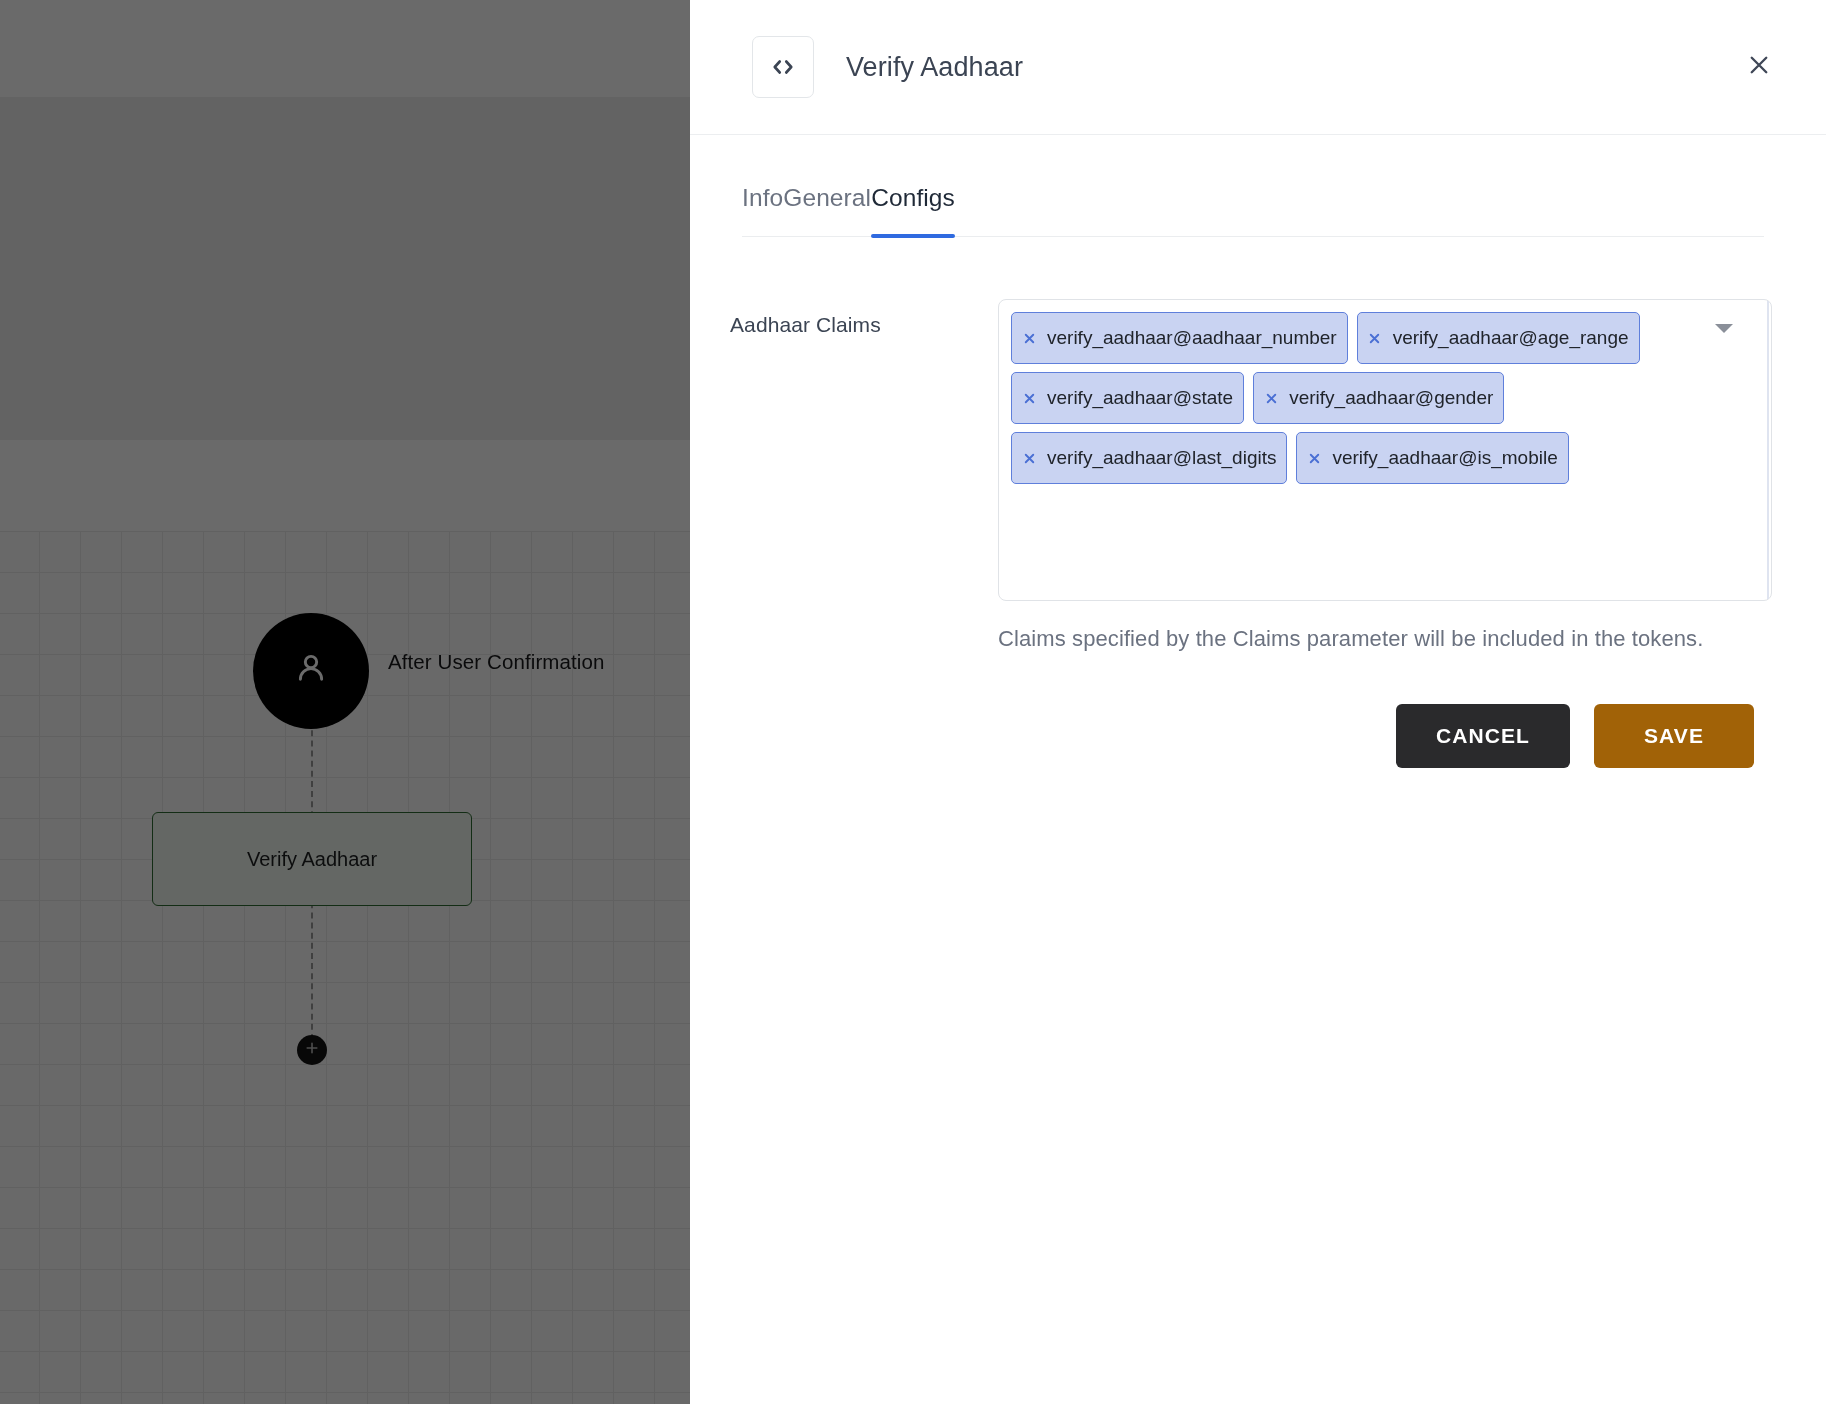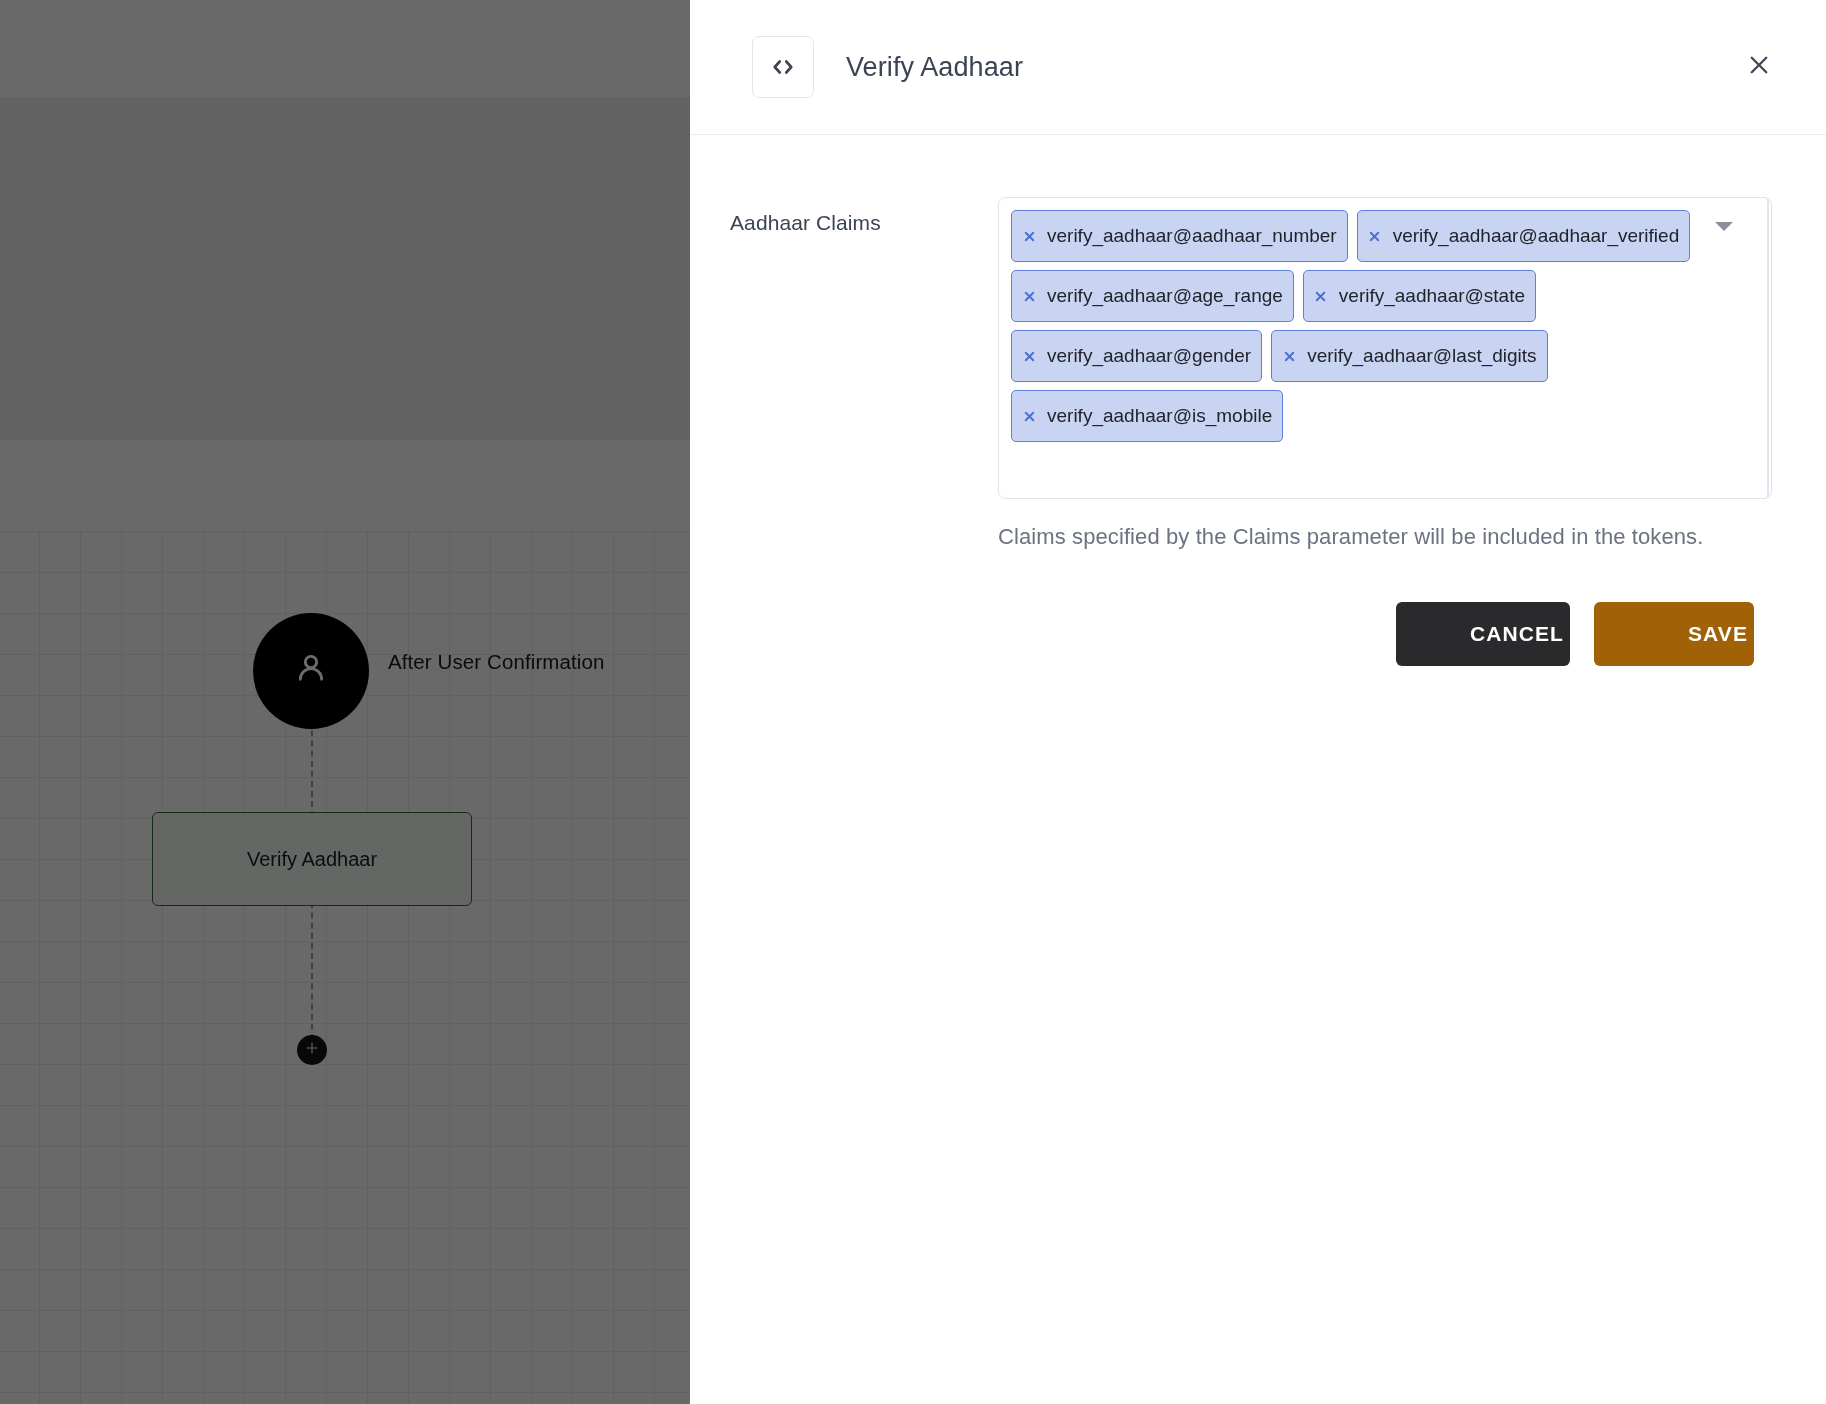--- a/index.html
+++ b/index.html
@@ -311,21 +311,20 @@
   }
   .btn {
     border: none;
     border-radius: 6px;
     font-size: 21px;
     font-weight: bold;
     letter-spacing: 1.1px;
     height: 64px;
     cursor: pointer;
     font-family: "Liberation Sans", sans-serif;
-    text-align: right;
   }
   .btn-cancel {
     background: #2a2a2c;
     color: #ffffff;
     width: 174px;
     margin-right: 24px;
   }
   .btn-save {
     background: #a16207;
     color: #ffffff;
@@ -383,43 +382,46 @@
 
       <div class="close-button">
         <span>
           <svg width="30" height="30" viewBox="0 0 24 24" fill="none" stroke="#3f4757" stroke-width="1.9" stroke-linecap="round">
             <path d="M6.2 6.2l11.6 11.6M17.8 6.2L6.2 17.8"></path>
           </svg>
         </span>
       </div>
     </div>
 
+    <div class="tabs">
+      <div class="tab tab-info">
+        <span>Info</span>
+      </div>
+      <div class="tab tab-general">
+        <span>General</span>
+      </div>
+      <div class="tab tab-configs active">
+        <span>Configs</span>
+      </div>
+    </div>
 
     <div class="form-row">
       <div class="field-label">Aadhaar Claims</div>
 
       <div class="field-area">
 
         <div class="multiselect">
           <div class="chips" id="chip-list">
               <div class="chip">
                 <span class="chip-x">
                   <svg width="15" height="15" viewBox="0 0 16 16" fill="none" stroke="#4a6fd4" stroke-width="2" stroke-linecap="round">
                     <path d="M4 4l8 8M12 4l-8 8"></path>
                   </svg>
                 </span>
                 <span>verify_aadhaar@aadhaar_number</span>
-              </div>
-              <div class="chip">
-                <span class="chip-x">
-                  <svg width="15" height="15" viewBox="0 0 16 16" fill="none" stroke="#4a6fd4" stroke-width="2" stroke-linecap="round">
-                    <path d="M4 4l8 8M12 4l-8 8"></path>
-                  </svg>
-                </span>
-                <span>verify_aadhaar@aadhaar_verified</span>
               </div>
               <div class="chip">
                 <span class="chip-x">
                   <svg width="15" height="15" viewBox="0 0 16 16" fill="none" stroke="#4a6fd4" stroke-width="2" stroke-linecap="round">
                     <path d="M4 4l8 8M12 4l-8 8"></path>
                   </svg>
                 </span>
                 <span>verify_aadhaar@age_range</span>
               </div>
               <div class="chip">

